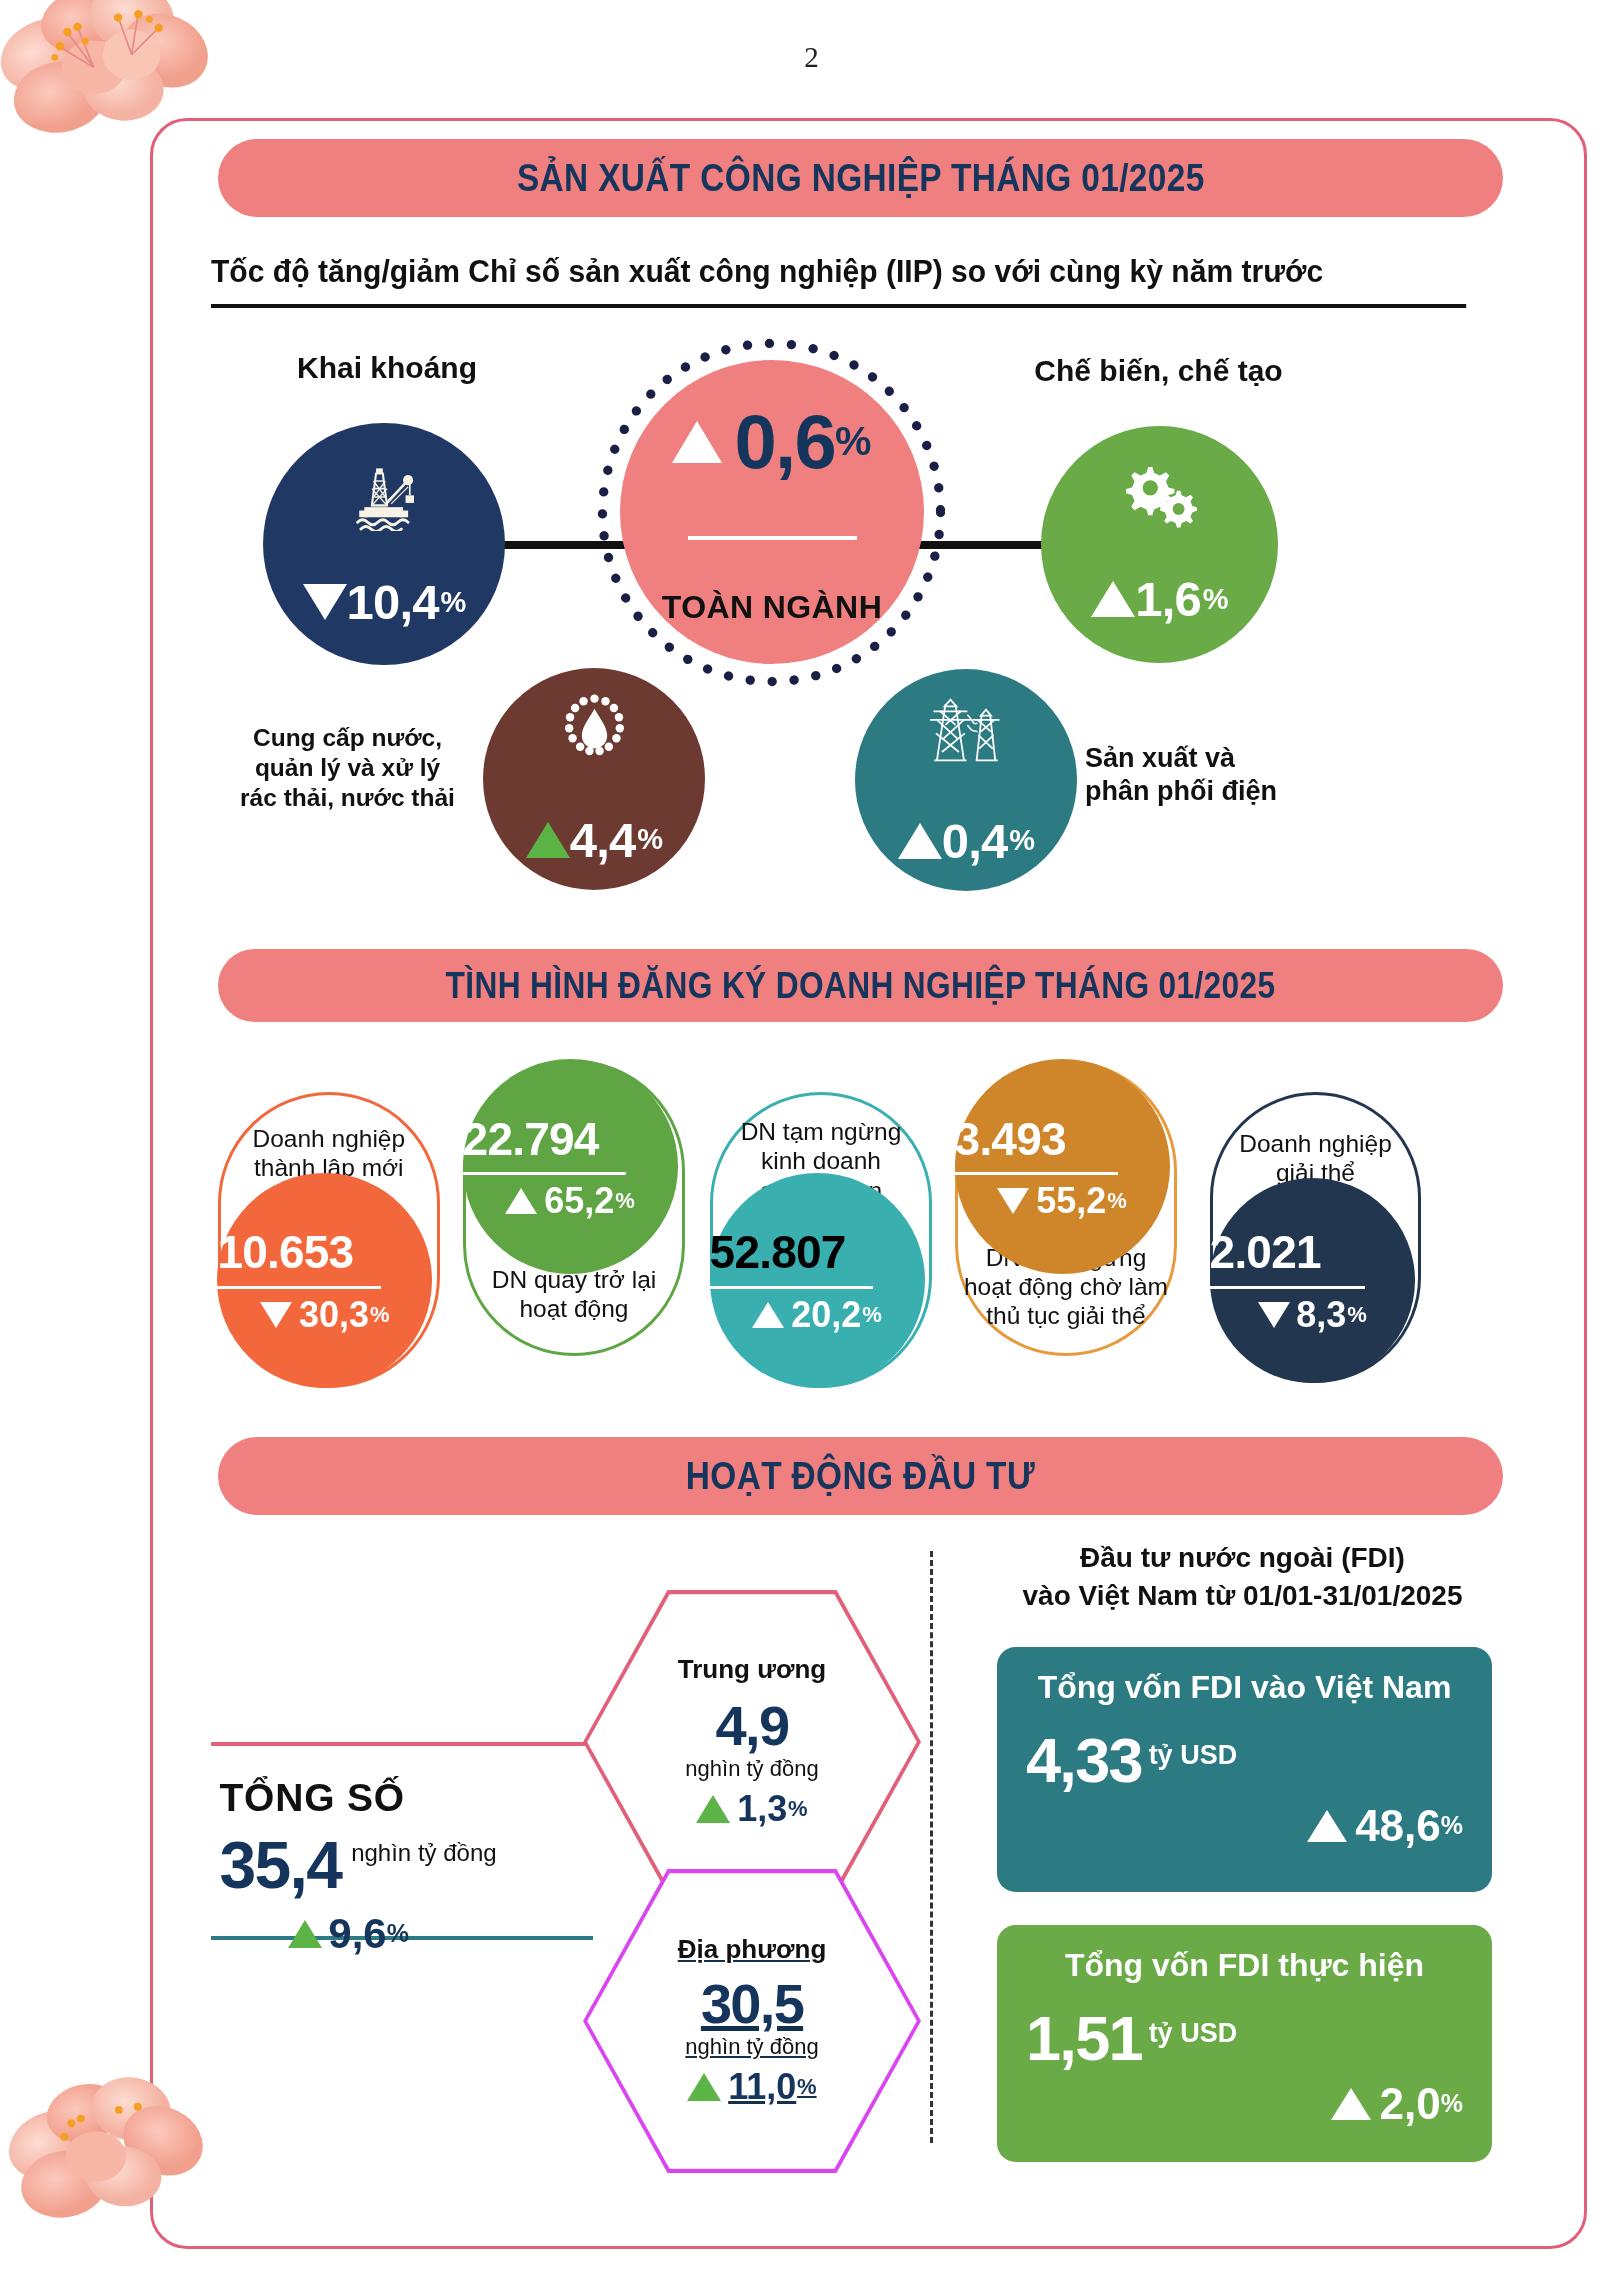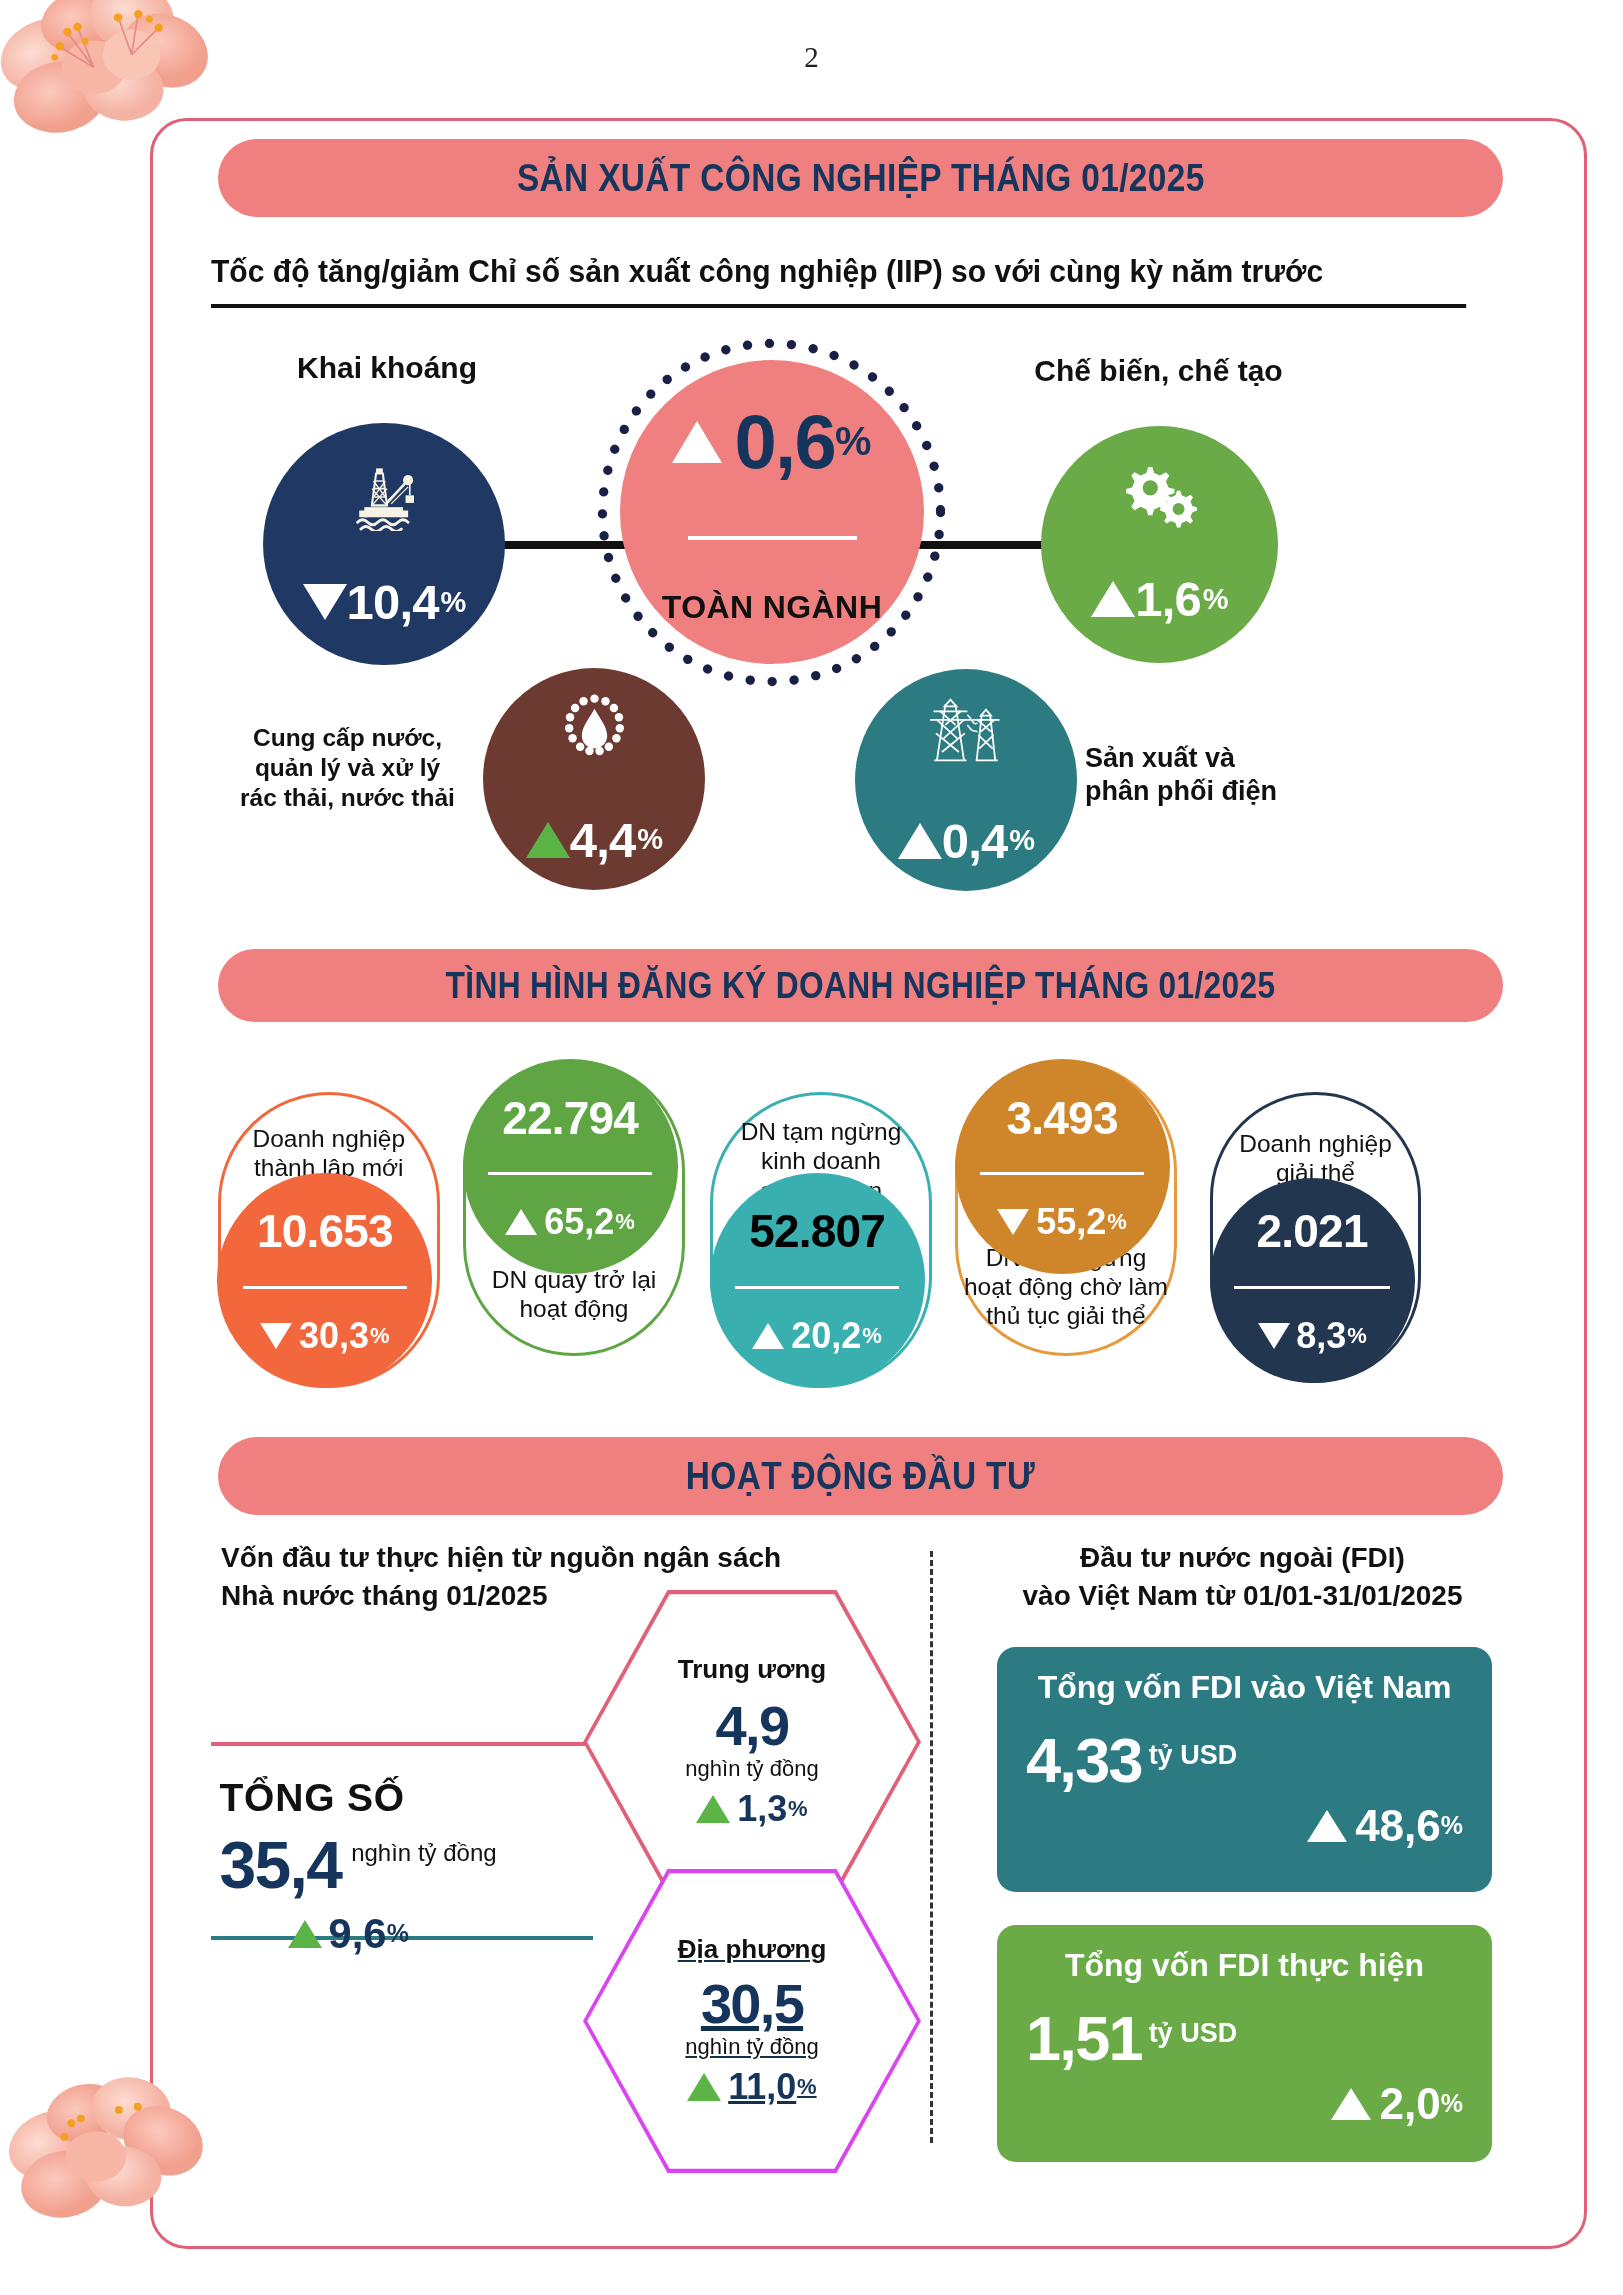--- a/index.html
+++ b/index.html
@@ -89,21 +89,21 @@
   .pills{ position:absolute; left:211px; top:1053px; width:1302px; height:347px;}
   .pill{
     position:absolute; border-radius:161px; background:#fff;
     display:flex; flex-direction:column; align-items:center;
   }
   .pill .ptext{
     font-size:24.5px; font-weight:normal; color:#111; text-align:center; line-height:1.2;
   }
   .pill .bubble{
     border-radius:50%; display:flex; flex-direction:column;
-    align-items:center; justify-content:center; color:#fff;gap:21px;
+    justify-content:center; color:#fff;
   }
   .pill .bubble .big{ font-size:46px; font-weight:bold; letter-spacing:-0.8px;}
   .pill .bubble hr{ border:none;border-top:3.4px solid #fff; width:76%; margin:6.8px 0 5px;}
   .pill .bubble .row{ display:flex; align-items:center; justify-content:center; }
   .pill .bubble .row .n{ font-size:36px; font-weight:bold;}
   .pill .bubble .row .p{ font-size:22px; font-weight:bold; margin-left:0.8px;}
   .tri-s.up  { width:0;height:0;border-left:16px solid transparent;border-right:16px solid transparent;border-bottom:26px solid #fff; margin-right:6.8px;}
   .tri-s.down{ width:0;height:0;border-left:16px solid transparent;border-right:16px solid transparent;border-top:26px solid #fff; margin-right:6.8px;}
 
   
@@ -438,22 +438,20 @@
 </div>
 
 <div class="banner" id="banner-dt">
   <span>HOẠT ĐỘNG ĐẦU TƯ</span>
 </div>
 
 <div class="divider"></div>
 
 <div class="inv">
 
-  <div class="inv-title" style="position:absolute;left:10px;top:0;width:626px;white-space:pre-line;">Vốn đầu tư thực hiện từ nguồn ngân sách
-Nhà nước tháng 01/2025</div>
 
   <div style="position:absolute;left:0px;top:203px;width:382px;height:4.2px;background:#e0607a;"></div>
   <div style="position:absolute;left:0px;top:397px;width:382px;height:4.2px;background:#2d7b82;"></div>
 
   <div style="position:absolute;left:8.5px;top:237px;">
     <div style="font-size:39px;font-weight:bold;color:#111;letter-spacing:0.8px;">TỔNG SỐ</div>
     <div style="display:flex;align-items:flex-start;margin-top:13.5px;">
       <span style="font-size:66px;font-weight:bold;color:#16355c;letter-spacing:-1.7px;line-height:.95;">35,4</span>
       <span style="font-size:24px;color:#111;margin-left:10px;margin-top:5px;">nghìn tỷ đồng</span>
     </div>

